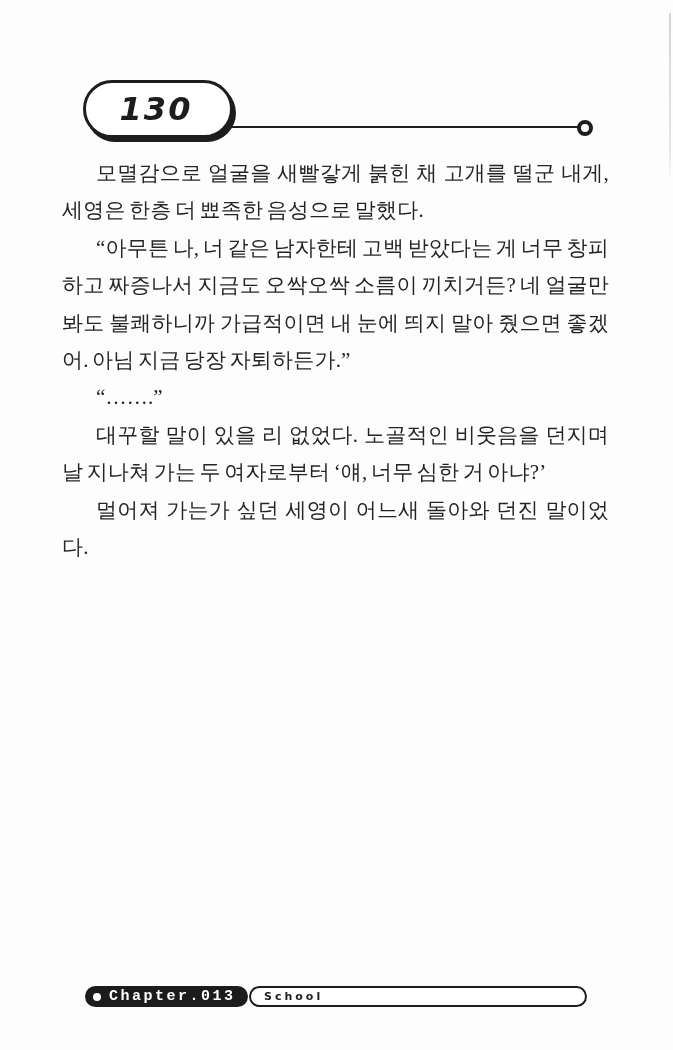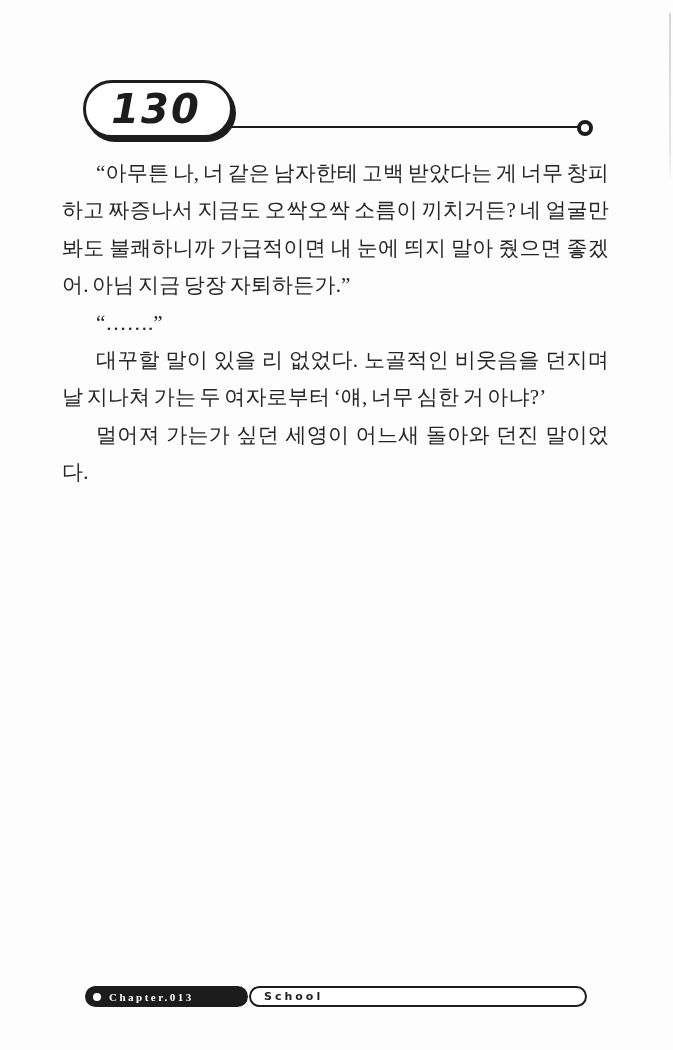--- a/index.html
+++ b/index.html
@@ -25,21 +25,21 @@
     position:absolute;left:83px;top:80px;
     width:144px;height:52px;
     background:#fff;
     border:3px solid #1d1d1d;border-radius:30px;
     box-shadow:3px 4px 0 0 #1d1d1d;
     display:flex;align-items:center;justify-content:center;
   }
   .page-number{
     font-family:"DejaVu Sans","Liberation Sans",sans-serif;
     font-weight:bold;font-style:italic;
-    font-size:40px;line-height:1;
+    font-size:32px;line-height:1;
     letter-spacing:2px;color:#1d1d1d;
     transform:translateX(-2px);
   }
   
   .body-text{
     position:absolute;left:62px;top:155px;width:547px;
     font-size:21px;line-height:37.4px;
     text-align:justify;
     letter-spacing:0.2px;word-spacing:-2px;
   }
@@ -55,22 +55,22 @@
     background:#1c1c1c;border-radius:11px;
     display:flex;align-items:center;
     box-sizing:border-box;padding-left:8px;
   }
   .chapter-pill .dot{
     width:8px;height:8px;border-radius:50%;background:#fff;
     margin-right:8px;flex:0 0 auto;
   }
   .chapter-pill .chapter-label{
     color:#fff;
-    font-family:Liberation Serif, serif;
-    font-weight:bold;font-size:11px;letter-spacing:2.5px;
+    font-family:Liberation Mono, monospace;
+    font-weight:bold;font-size:15px;letter-spacing:2.5px;
     transform:translateY(-0.5px);
   }
   .section-pill{
     position:absolute;left:164px;top:0;
     width:338px;height:21px;
     background:#fff;border:2px solid #1d1d1d;border-radius:11px;
     box-sizing:border-box;
     display:flex;align-items:center;padding-left:13px;
   }
   .section-pill .section-label{
@@ -91,20 +91,21 @@
 
   <div>
     <div class="header-rule"></div>
     <div class="header-rule-dot"></div>
     <div class="page-number-pill">
       <span class="page-number">130</span>
     </div>
   </div>
 
   <div class="body-text">
+    <p>모멸감으로 얼굴을 새빨갛게 붉힌 채 고개를 떨군 내게, 세영은 한층 더 뾰족한 음성으로 말했다.</p>
     <p>“아무튼 나, 너 같은 남자한테 고백 받았다는 게 너무 창피하고 짜증나서 지금도 오싹오싹 소름이 끼치거든? 네 얼굴만 봐도 불쾌하니까 가급적이면 내 눈에 띄지 말아 줬으면 좋겠어. 아님 지금 당장 자퇴하든가.”</p>
     <p>“…….”</p>
     <p>대꾸할 말이 있을 리 없었다. 노골적인 비웃음을 던지며 날 지나쳐 가는 두 여자로부터 ‘얘, 너무 심한 거 아냐?’</p>
     <p>멀어져 가는가 싶던 세영이 어느새 돌아와 던진 말이었다.</p>
   </div>
 
   <div class="footer">
     <div class="chapter-pill">
       <span class="dot"></span>
       <span class="chapter-label">Chapter.013</span>

